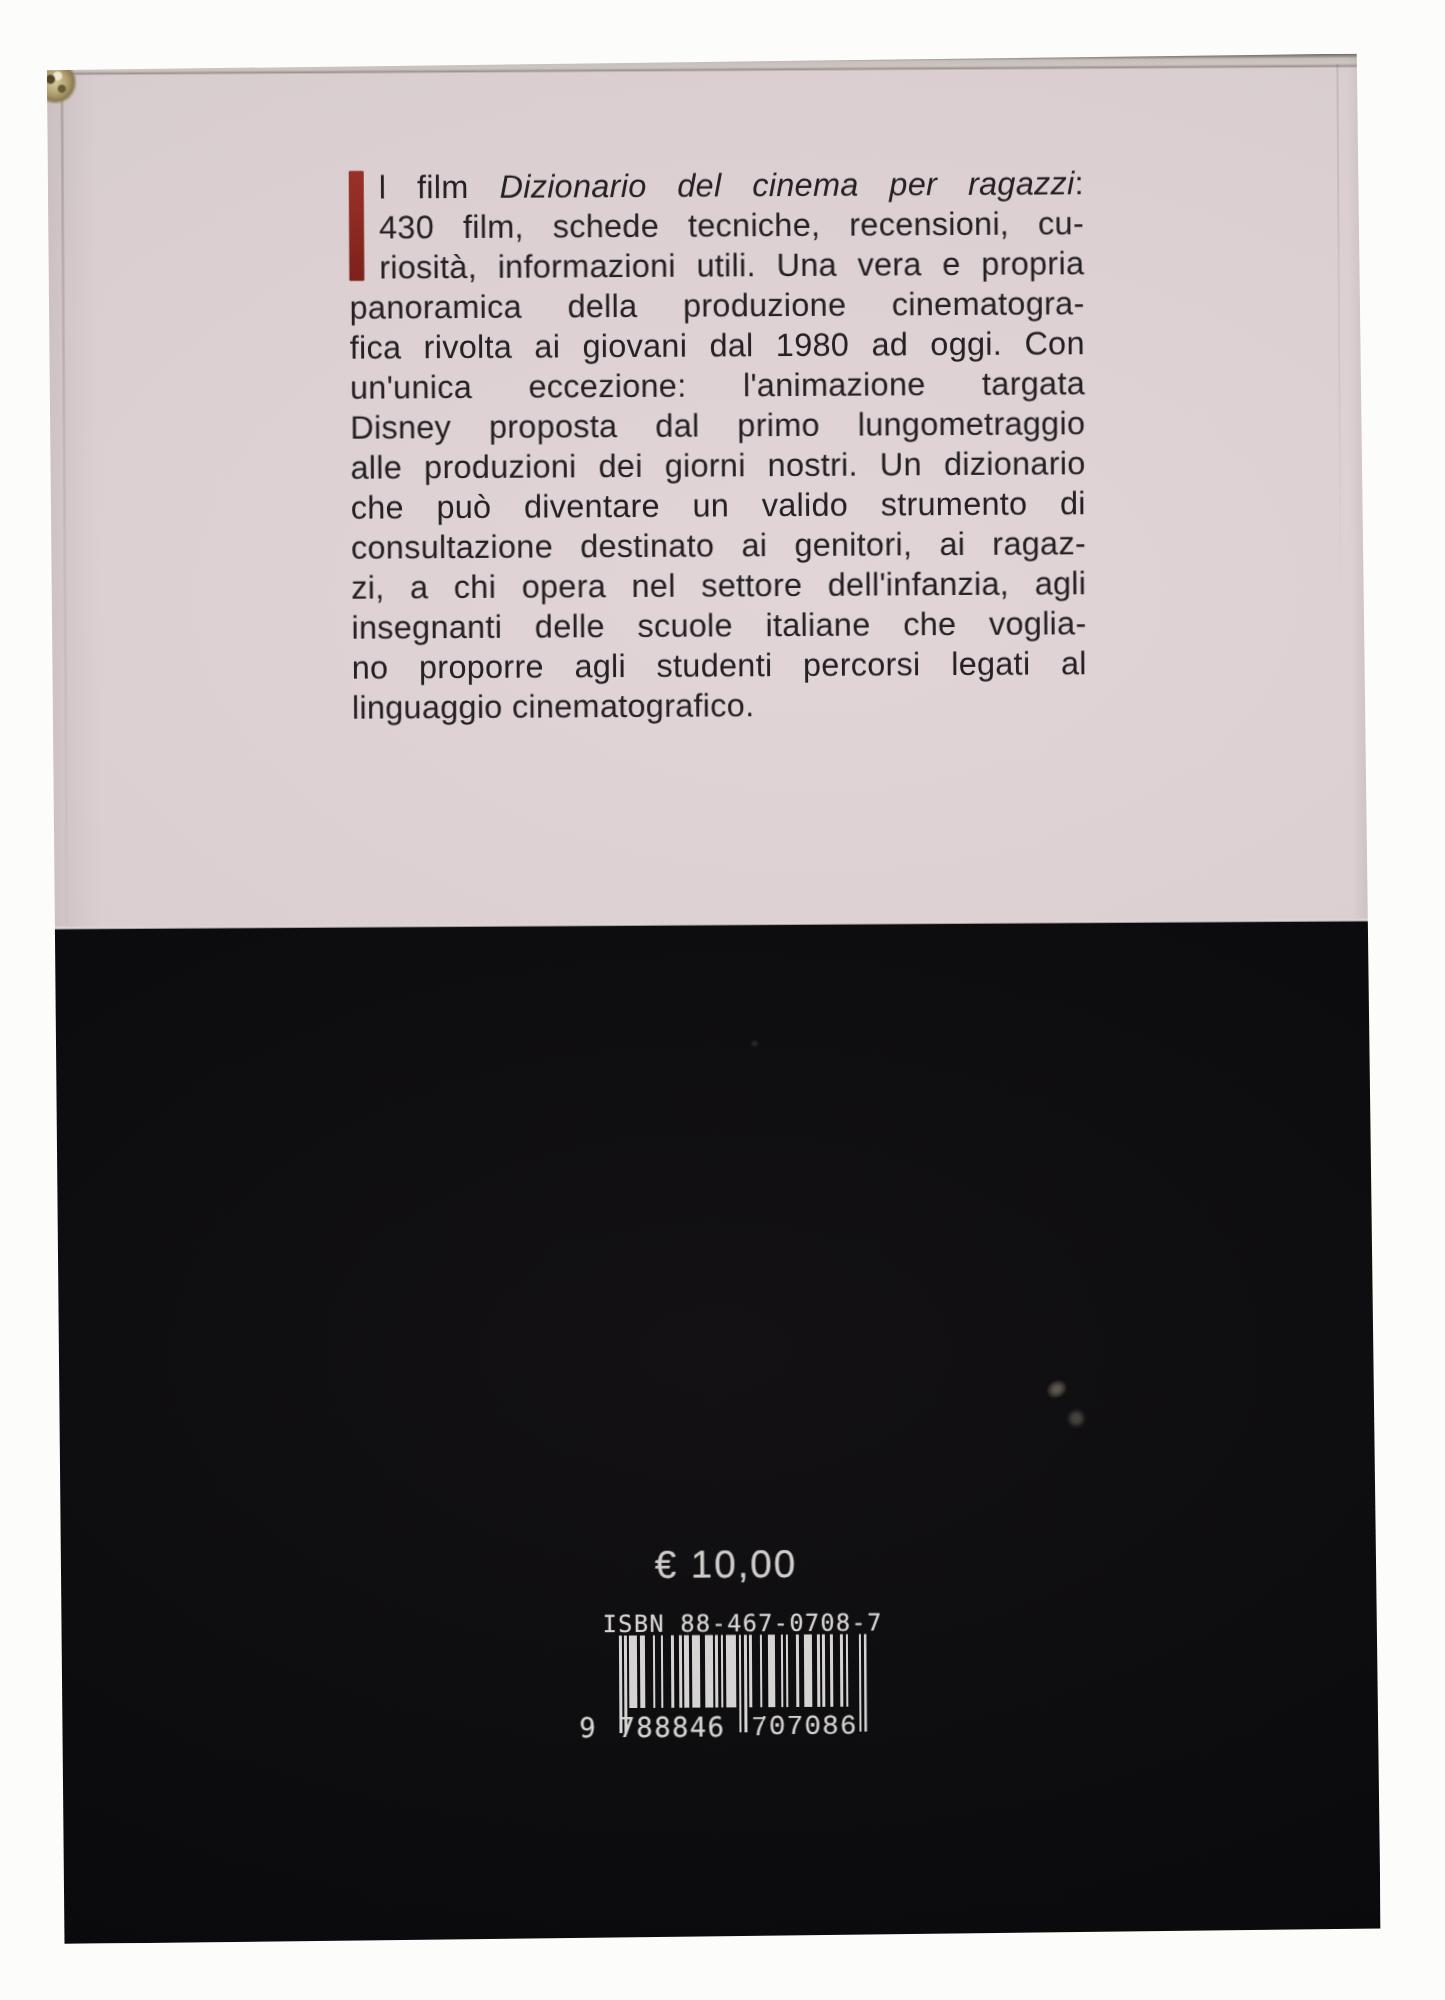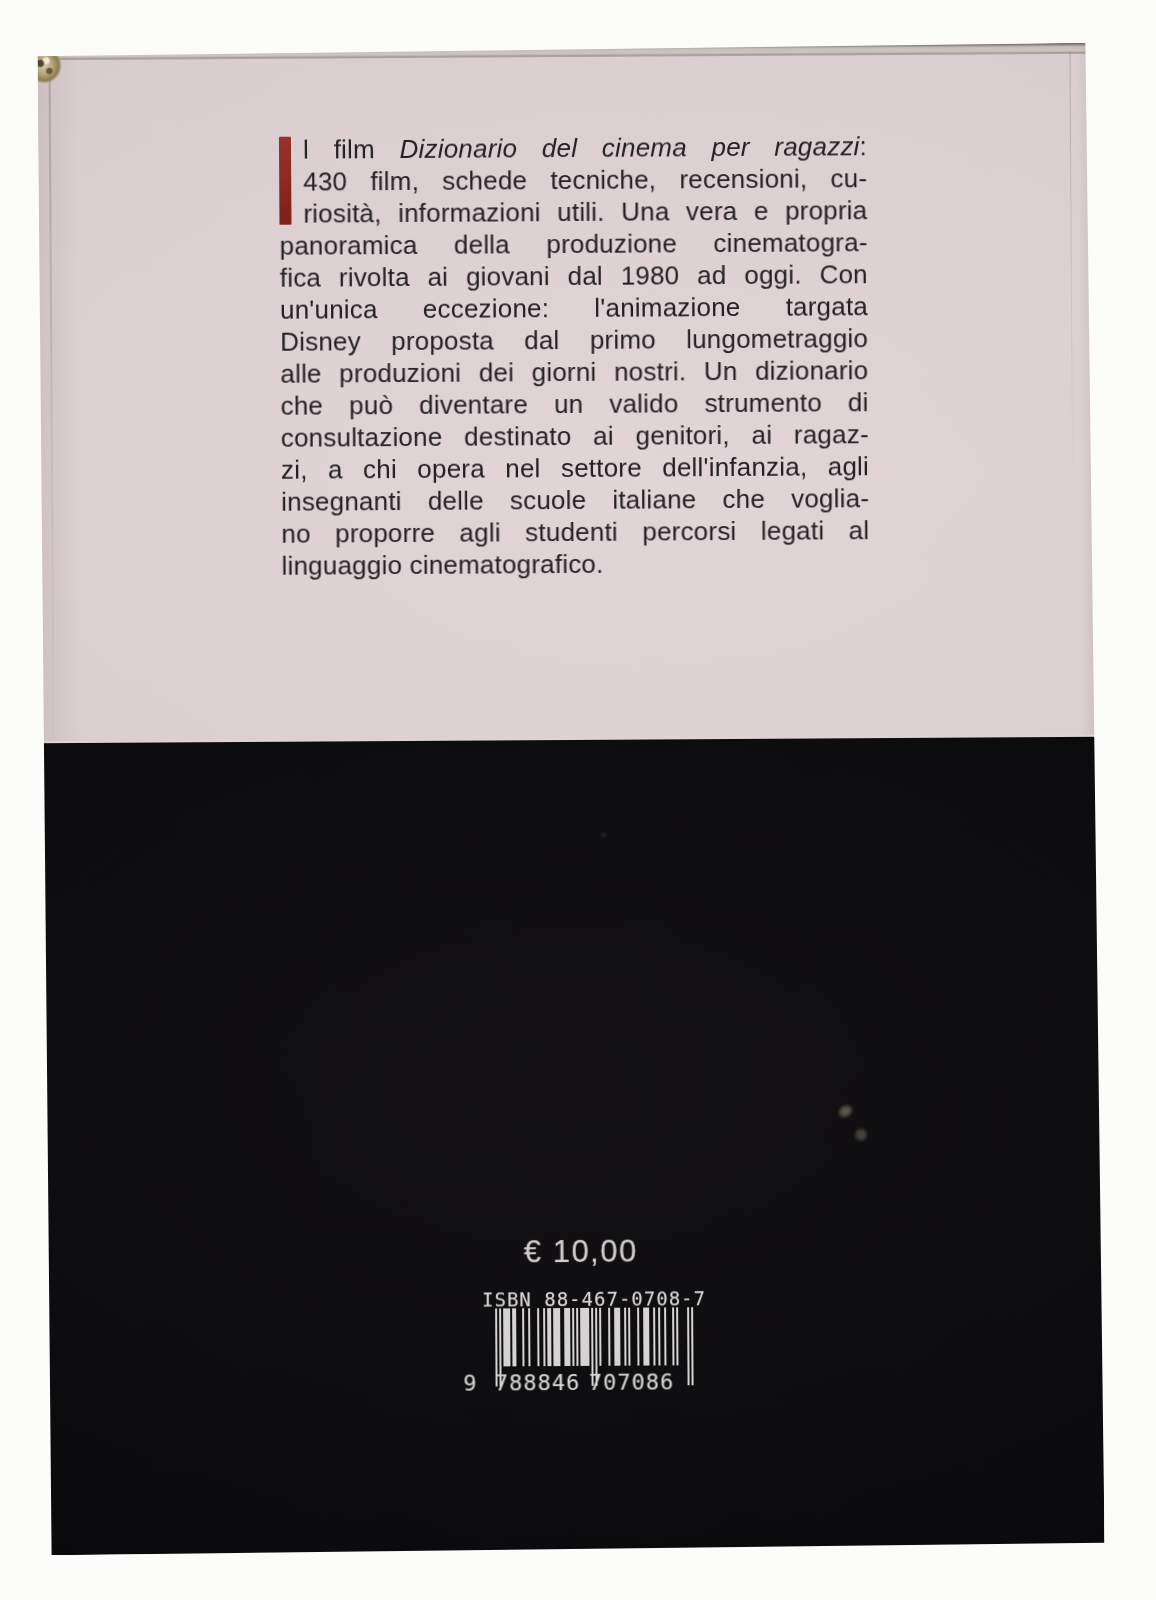--- a/index.html
+++ b/index.html
@@ -97,21 +97,21 @@
     position:absolute;left:72px;top:20px;width:198px;height:78px;
     shape-rendering:crispEdges;
   }
   .bc-digit{
     position:absolute;top:82px;
     font-family:"DejaVu Sans Mono", monospace;font-size:22px;letter-spacing:1px;
     color:var(--print);text-align:center;text-shadow:0 0 1px rgba(214,212,210,0.4);
   }
   .bc-first{left:30px;width:34px;}
   .bc-g1{left:68px;width:92px;}
-  .bc-g2{left:162px;width:92px;}
+  .bc-g2{left:174px;width:92px;font-family:Liberation Mono, monospace;}
   .mark{position:absolute;border-radius:50%;}
   .mark-a{left:561px;top:93px;width:5px;height:4px;background:#2e2b2f;filter:blur(1px);}
   .mark-b{
     left:795px;top:366px;width:17px;height:14px;transform:rotate(-28deg);
     background:radial-gradient(ellipse at 50% 50%, #5c564e 0 22%, #35312d 52%, rgba(53,49,45,0) 74%);
     filter:blur(0.6px);
   }
   .mark-c{
     left:812px;top:388px;width:14px;height:17px;
     background:radial-gradient(circle, #46423c 0 32%, rgba(70,66,60,0) 70%);

